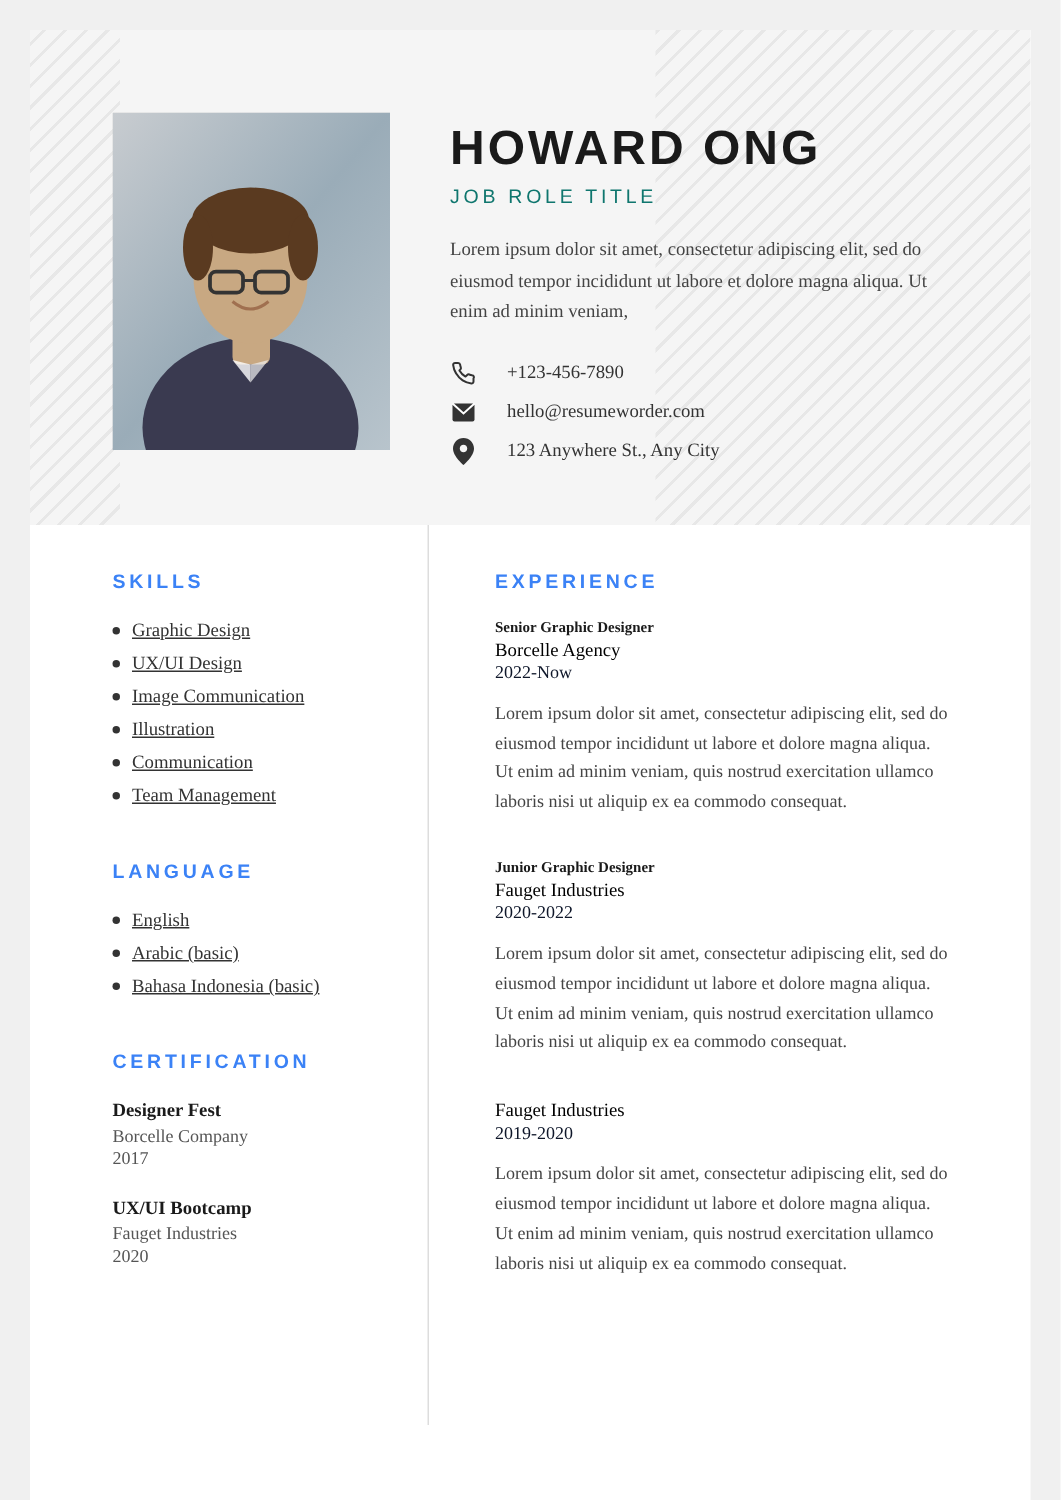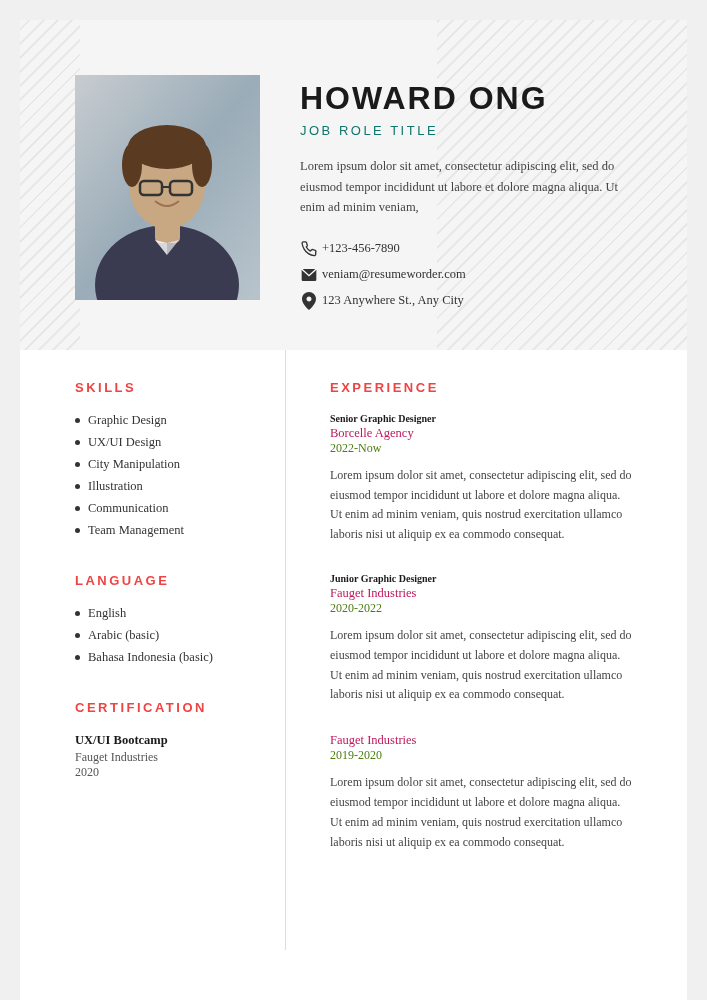--- a/index.html
+++ b/index.html
@@ -108,21 +108,21 @@
     }
     .contact-list {
       list-style: none;
       display: flex;
       flex-direction: column;
       gap: 8px;
     }
     .contact-item {
       display: flex;
       align-items: center;
-      gap: 4px;
+      gap: 20px;
       font-size: 12.5px;
       color: #333;
       text-align: center;
     }
     .contact-icon {
       width: 18px;
       height: 18px;
       display: flex;
       align-items: center;
       justify-content: center;
@@ -153,39 +153,40 @@
     .right-column {
       flex: 1;
       padding: 30px 55px 30px 45px;
     }
 
     .section-title {
       font-family: 'Arial', sans-serif;
       font-size: 13px;
       font-weight: 700;
       letter-spacing: 2.5px;
-      color: #ef4444;
+      color: #3b82f6;
       margin-bottom: 18px;
       text-transform: uppercase;
     }
     .section {
       margin-bottom: 35px;
     }
     .bullet-list {
       list-style: none;
       display: flex;
       flex-direction: column;
       gap: 7px;
     }
     .bullet-item {
       font-size: 12.5px;
       color: #333;
       display: flex;
       align-items: flex-start;
       gap: 8px;
+      text-decoration: underline;
     }
     .bullet-dot {
       display: inline-block;
       width: 5px;
       height: 5px;
       background: #333;
       border-radius: 50%;
       margin-top: 5px;
       flex-shrink: 0;
     }
@@ -214,25 +215,25 @@
       margin-bottom: 28px;
     }
     .exp-title {
       font-size: 10px;
       font-weight: 700;
       color: #1a1a1a;
       margin-bottom: 2px;
     }
     .exp-company {
       font-size: 12.5px;
-      color: #be185d;
+      color: #000000;
     }
     .exp-dates {
       font-size: 12px;
-      color: #4d7c0f;
+      color: #0f172a;
       margin-bottom: 10px;
     }
     .exp-desc {
       font-size: 12px;
       color: #444;
       line-height: 1.65;
     }
   </style>
 </head>
 <body>
@@ -292,21 +293,21 @@
           </span>
           <span>+123-456-7890</span>
         </li>
         <li class="contact-item">
           <span class="contact-icon">
             <svg width="16" height="14" viewBox="0 0 24 20" fill="#333">
               <rect x="1" y="1" width="22" height="18" rx="2" fill="#333"></rect>
               <polyline points="1,1 12,11 23,1" fill="none" stroke="#fff" stroke-width="2"></polyline>
             </svg>
           </span>
-          <span>veniam@resumeworder.com</span>
+          <span>hello@resumeworder.com</span>
         </li>
         <li class="contact-item">
           <span class="contact-icon">
             <svg width="14" height="18" viewBox="0 0 14 18" fill="#333">
               <path d="M7 0C3.13 0 0 3.13 0 7c0 5.25 7 11 7 11s7-5.75 7-11c0-3.87-3.13-7-7-7zm0 9.5C5.62 9.5 4.5 8.38 4.5 7S5.62 4.5 7 4.5 9.5 5.62 9.5 7 8.38 9.5 7 9.5z"></path>
             </svg>
           </span>
           <span>123 Anywhere St., Any City</span>
         </li>
       </ul>
@@ -324,21 +325,21 @@
           <li class="bullet-item">
             <span class="bullet-dot"></span>
             <span>Graphic Design</span>
           </li>
           <li class="bullet-item">
             <span class="bullet-dot"></span>
             <span>UX/UI Design</span>
           </li>
           <li class="bullet-item">
             <span class="bullet-dot"></span>
-            <span>City Manipulation</span>
+            <span>Image Communication</span>
           </li>
           <li class="bullet-item">
             <span class="bullet-dot"></span>
             <span>Illustration</span>
           </li>
           <li class="bullet-item">
             <span class="bullet-dot"></span>
             <span>Communication</span>
           </li>
           <li class="bullet-item">
@@ -362,20 +363,25 @@
           <li class="bullet-item">
             <span class="bullet-dot"></span>
             <span>Bahasa Indonesia (basic)</span>
           </li>
         </ul>
       </div>
 
       <div class="section">
         <div class="section-title">CERTIFICATION</div>
 
+        <div class="cert-item">
+          <div class="cert-name">Designer Fest</div>
+          <div class="cert-org">Borcelle Company</div>
+          <div class="cert-year">2017</div>
+        </div>
 
         <div class="cert-item">
           <div class="cert-name">UX/UI Bootcamp</div>
           <div class="cert-org">Fauget Industries</div>
           <div class="cert-year">2020</div>
         </div>
       </div>
 
     </div>
 

